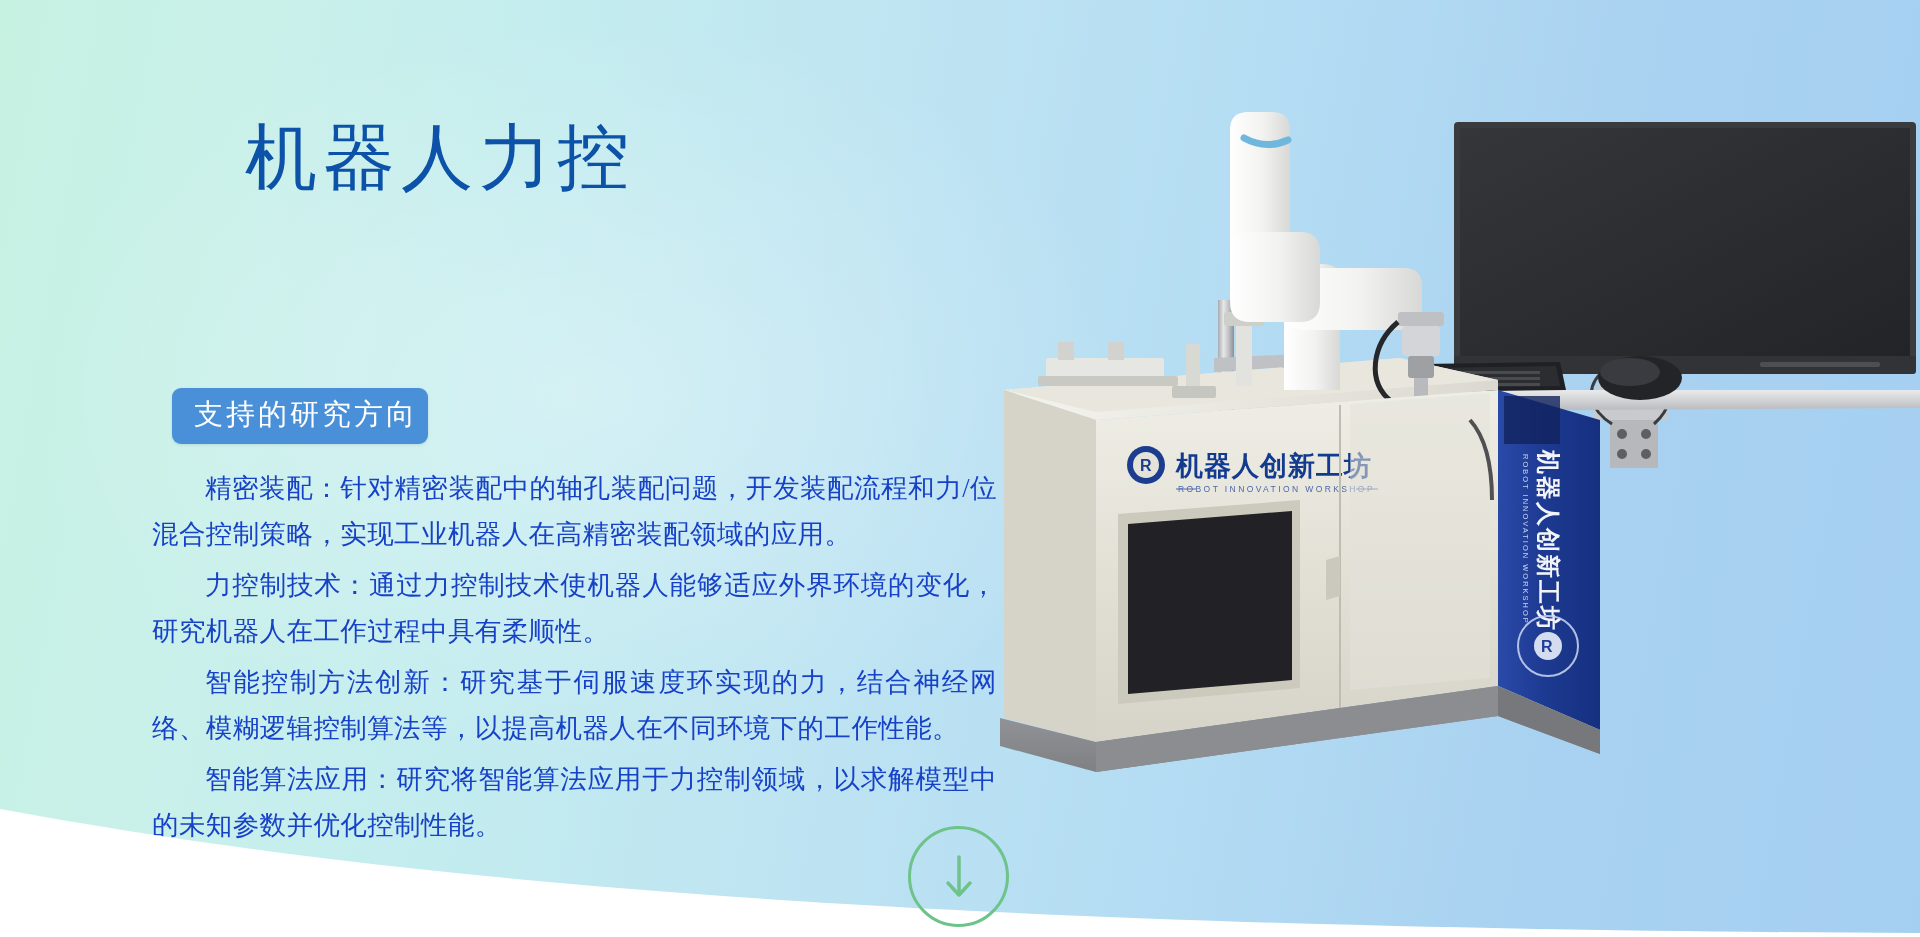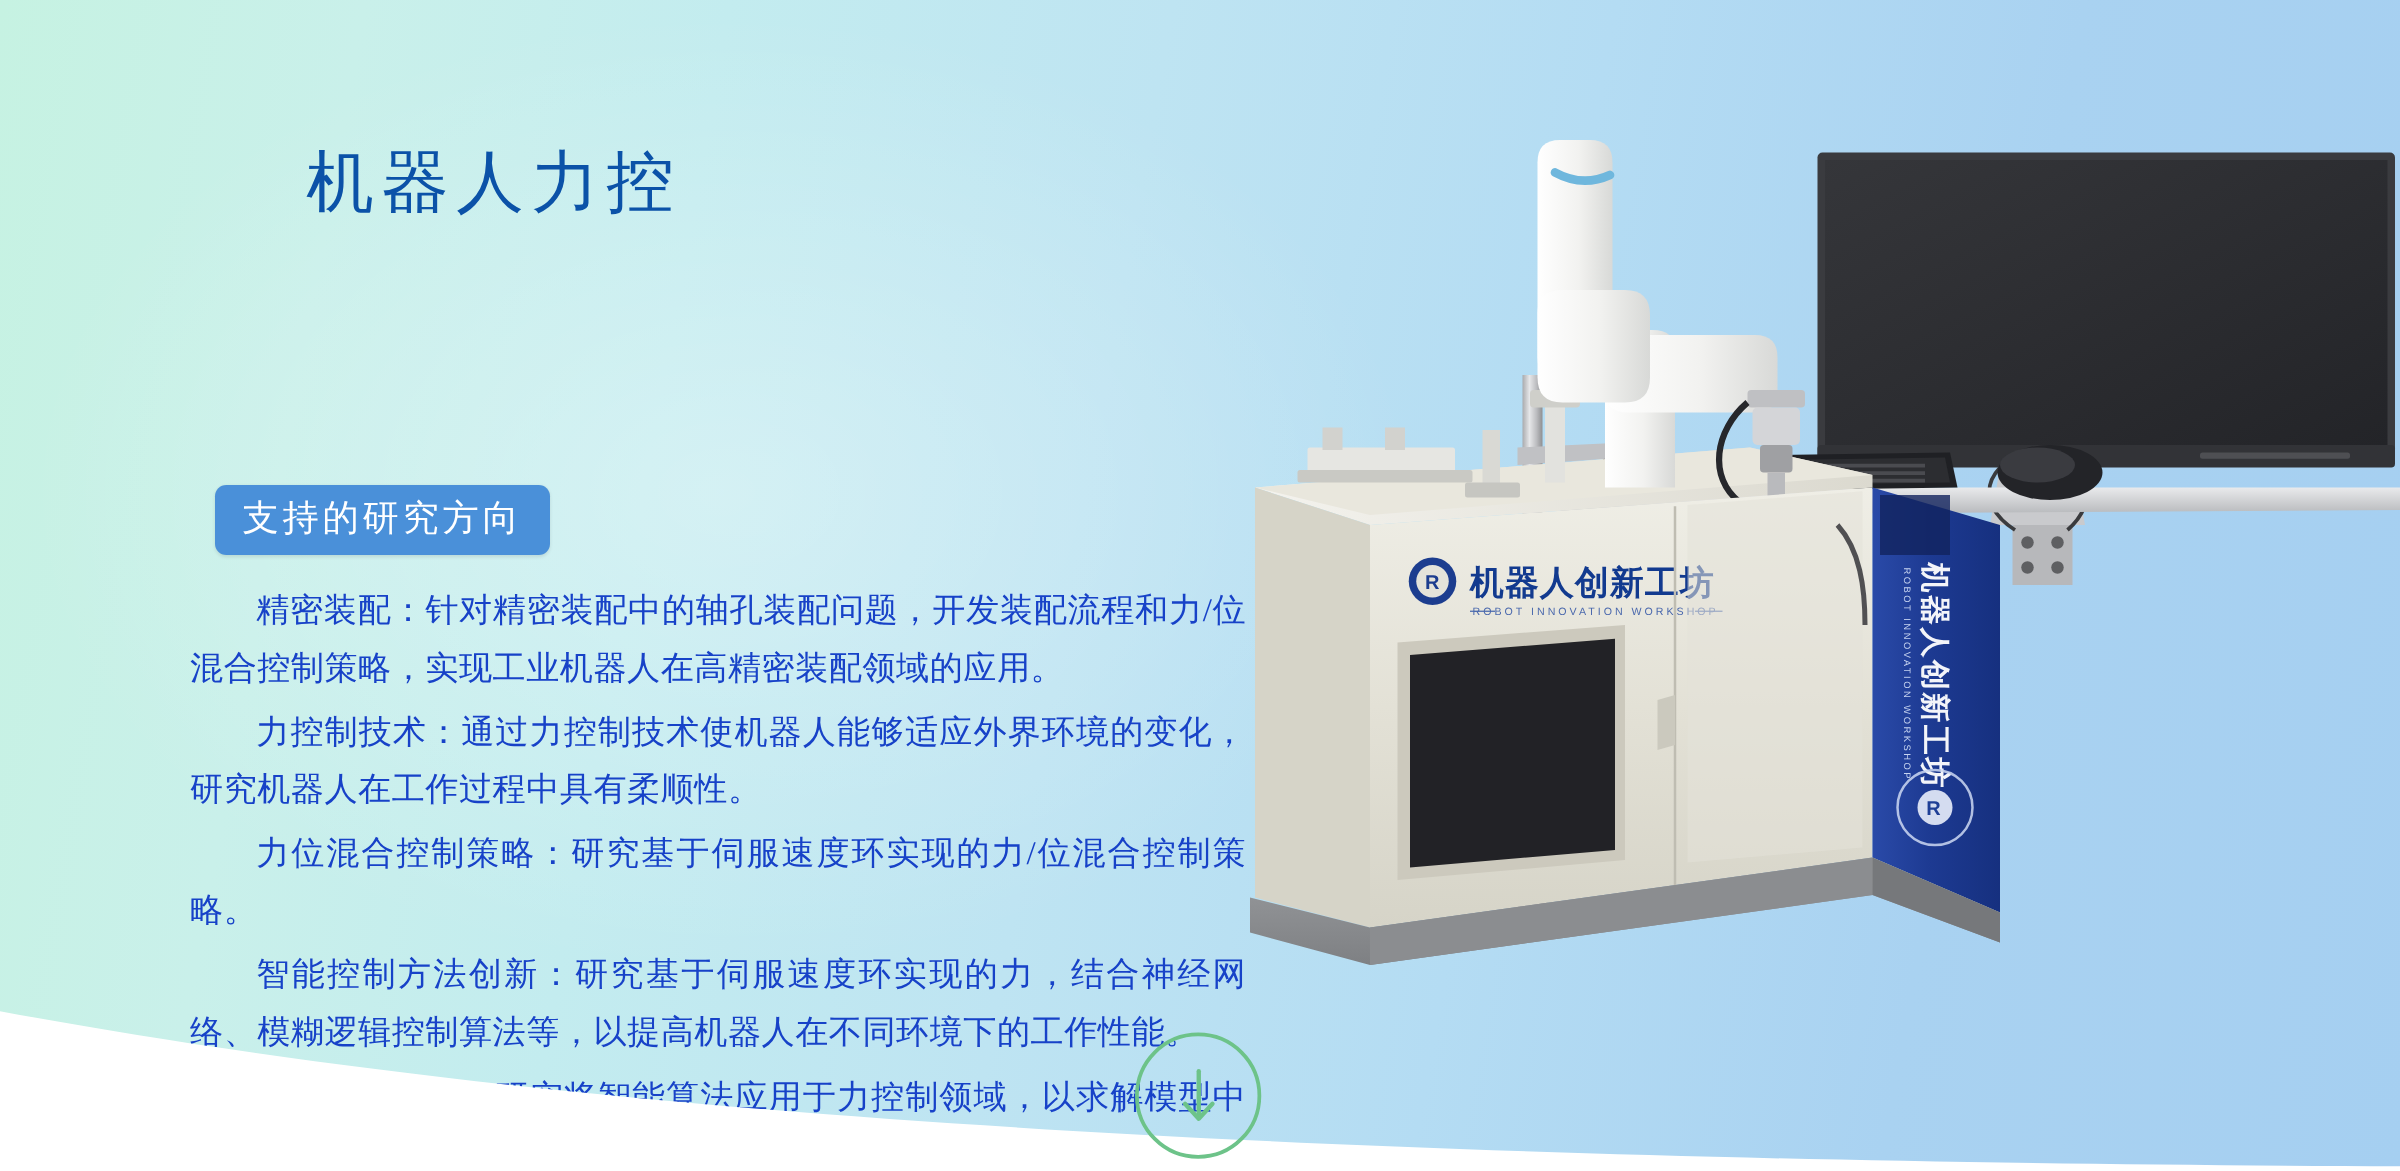--- a/index.html
+++ b/index.html
@@ -19,37 +19,37 @@
     pointer-events:none;
   }
 
   
   .wave{position:absolute;left:0;bottom:0;width:1920px;height:190px;}
 
   
   .headline{position:absolute;left:0;top:110px;width:1000px;}
   .hl-line{
     color:#0b52a8;
-    font-size:54px;
+    font-size:72px;
     letter-spacing:6px;
     line-height:1.36;
     white-space:nowrap;
     font-family:"Liberation Serif","DejaVu Serif",serif;
   }
   .hl-1{padding-left:245px;}
   .hl-2{padding-left:425px;}
 
   
   .badge{
     position:absolute;left:172px;top:388px;
     background:#4a90d9;
     color:#ffffff;
     font-size:29px;
     letter-spacing:3px;
-    padding:7px 22px 9px 22px;
+    padding:7px 10px 9px 22px;
     border-radius:9px;
     white-space:nowrap;
     box-shadow:0 1px 3px rgba(0,0,0,.10);
   }
 
   
   .body-copy{
     position:absolute;left:152px;top:466px;width:845px;
     color:#1742c8;
     font-size:26.5px;
@@ -242,21 +242,20 @@
 
   <div class="headline">
     <div class="hl-line hl-1">机器人力控</div>
   </div>
 
   <div class="badge">支持的研究方向</div>
 
   <div class="body-copy">
     <p class="para">精密装配：针对精密装配中的轴孔装配问题，开发装配流程和力/位混合控制策略，实现工业机器人在高精密装配领域的应用。</p>
     <p class="para">力控制技术：通过力控制技术使机器人能够适应外界环境的变化，研究机器人在工作过程中具有柔顺性。</p>
-    <p class="para">力位混合控制策略：研究基于伺服速度环实现的力/位混合控制策略。</p>
     <p class="para">智能控制方法创新：研究基于伺服速度环实现的力，结合神经网络、模糊逻辑控制算法等，以提高机器人在不同环境下的工作性能。</p>
     <p class="para">智能算法应用：研究将智能算法应用于力控制领域，以求解模型中的未知参数并优化控制性能。</p>
   </div>
 
   <svg class="wave" viewBox="0 0 1920 190" preserveAspectRatio="none">
     <path d="M0 62 C 380 132, 900 182, 1920 186 L1920 190 L0 190 Z" fill="#ffffff"></path>
   </svg>
 
   <div class="scroll-hint">
     <svg width="34" height="52" viewBox="0 0 34 52">

